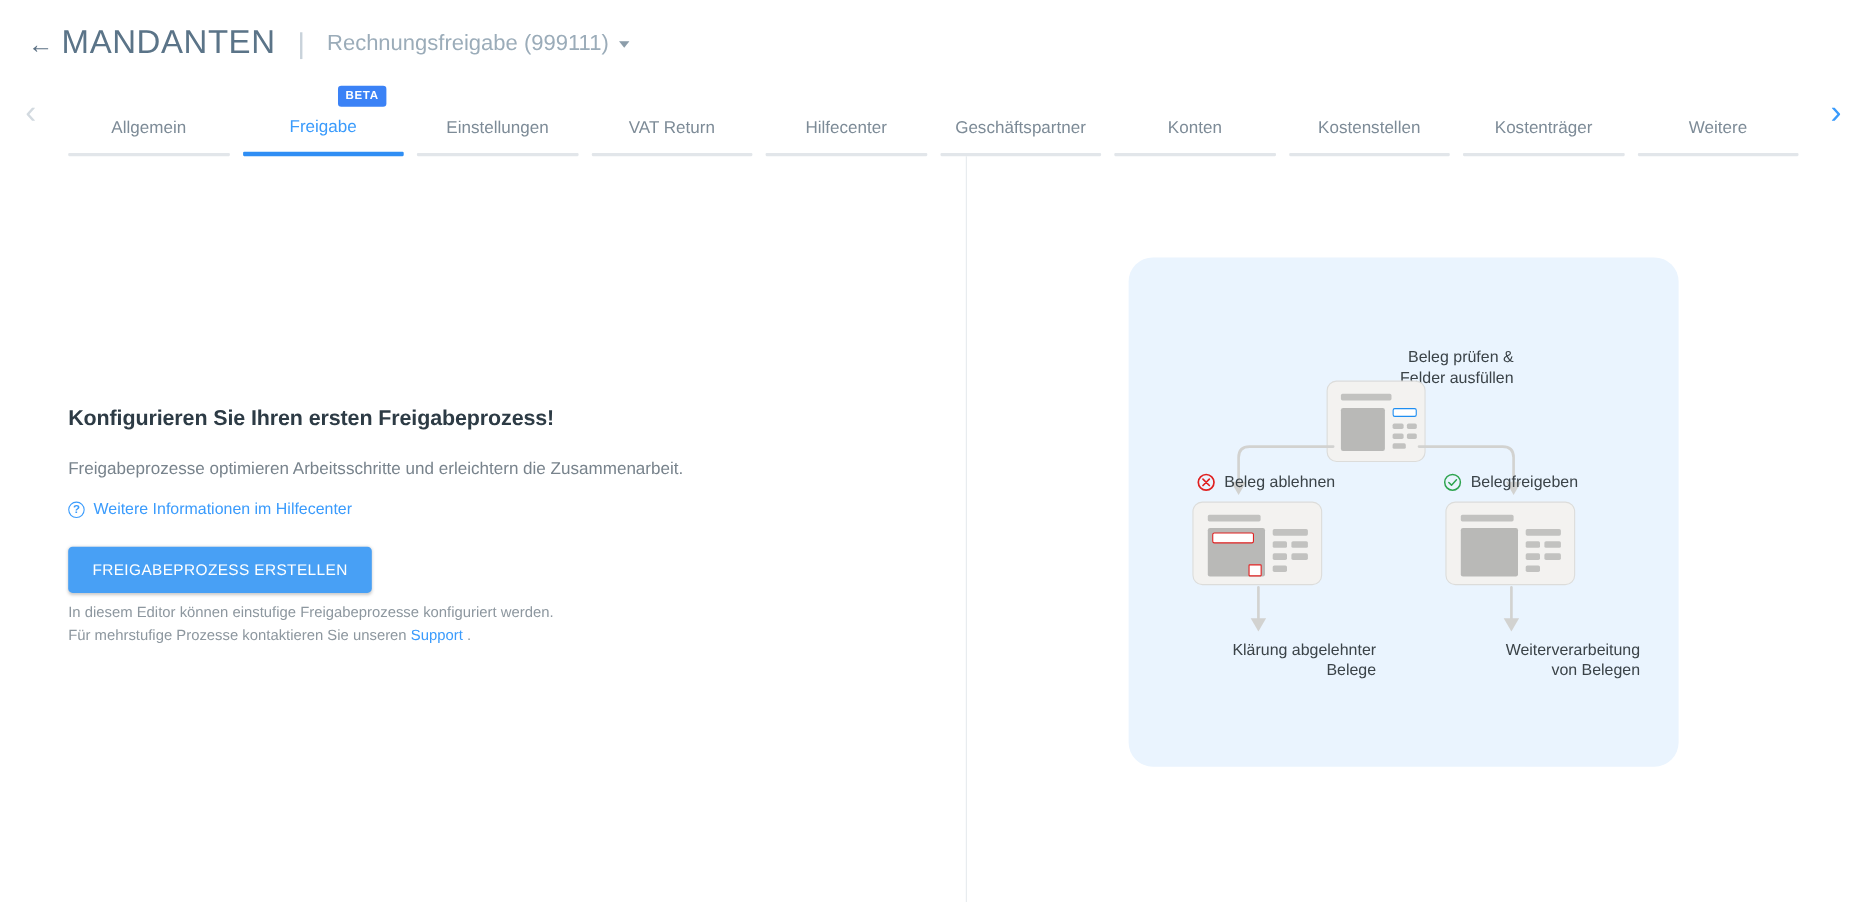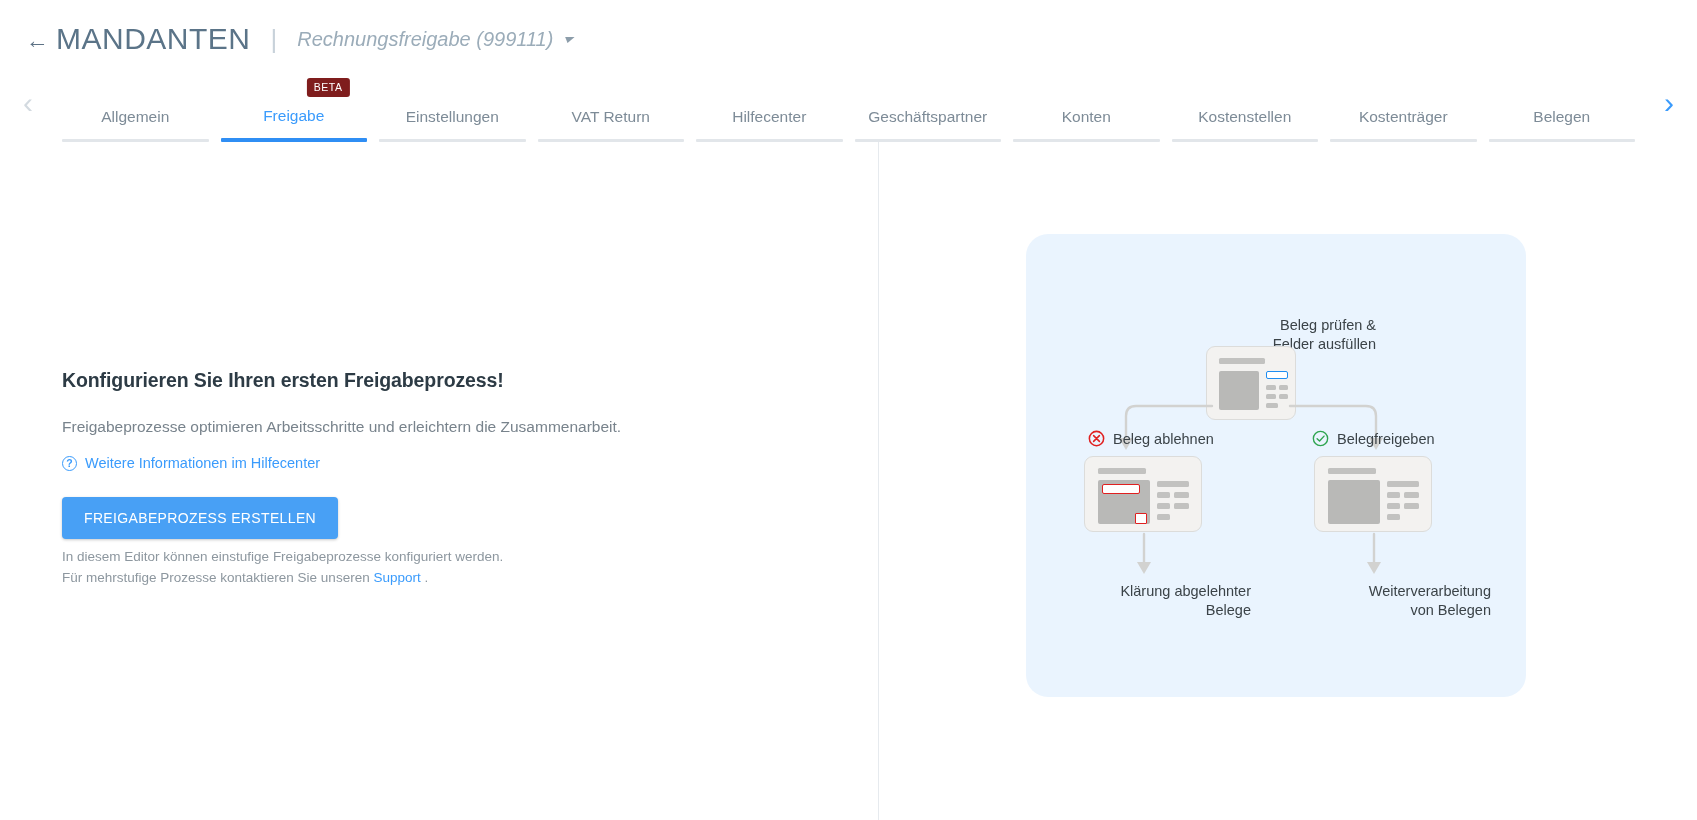--- a/index.html
+++ b/index.html
@@ -41,21 +41,20 @@
     color: #c8d2da;
     font-size: 26px;
     margin: 0 20px;
     font-weight: 300;
   }
   .client-select {
     display: flex; align-items: center;
     font-size: 20px;
     color: #9bacb9;
     cursor: pointer;
-    font-style: italic;
   }
   .client-caret {
     margin-left: 11px;
     font-size: 14px;
     color: #8c9daa;
     transform: scaleX(1.35) scaleY(0.85);
   }
 
   
   .tabbar {
@@ -102,28 +101,28 @@
     background: #e2e6ea;
     margin: 0 6px;
     border-radius: 1px;
   }
   .tab.active .tab-underline { background: #2f8ef4; height: 4px; }
 
   .beta-badge {
     position: absolute;
     top: -29px; left: 50%;
     transform: translateX(30%);
-    background: #7f1d1d;
+    background: #3b82f6;
     color: #ffffff;
     font-size: 10.5px;
     letter-spacing: 0.6px;
     padding: 4px 7px 4px 7px;
     border-radius: 3px;
     line-height: 1;
-    font-weight: 400;
+    font-weight: 700;
   }
 
   
   .body {
     position: absolute;
     left: 0; top: 142px;
     width: 1697px; height: 678px;
     display: flex;
   }
   .left-pane {
@@ -330,21 +329,21 @@
       </div>
       <div class="tab">
         <span class="tab-label">Kostenstellen</span>
         <span class="tab-underline"></span>
       </div>
       <div class="tab">
         <span class="tab-label">Kostenträger</span>
         <span class="tab-underline"></span>
       </div>
       <div class="tab">
-        <span class="tab-label">Belegen</span>
+        <span class="tab-label">Weitere</span>
         <span class="tab-underline"></span>
       </div>
     </div>
   <div class="tab-nav right">›</div>
 </div>
 
 <div class="body">
 
   <div class="left-pane">
     <div class="empty-block">

